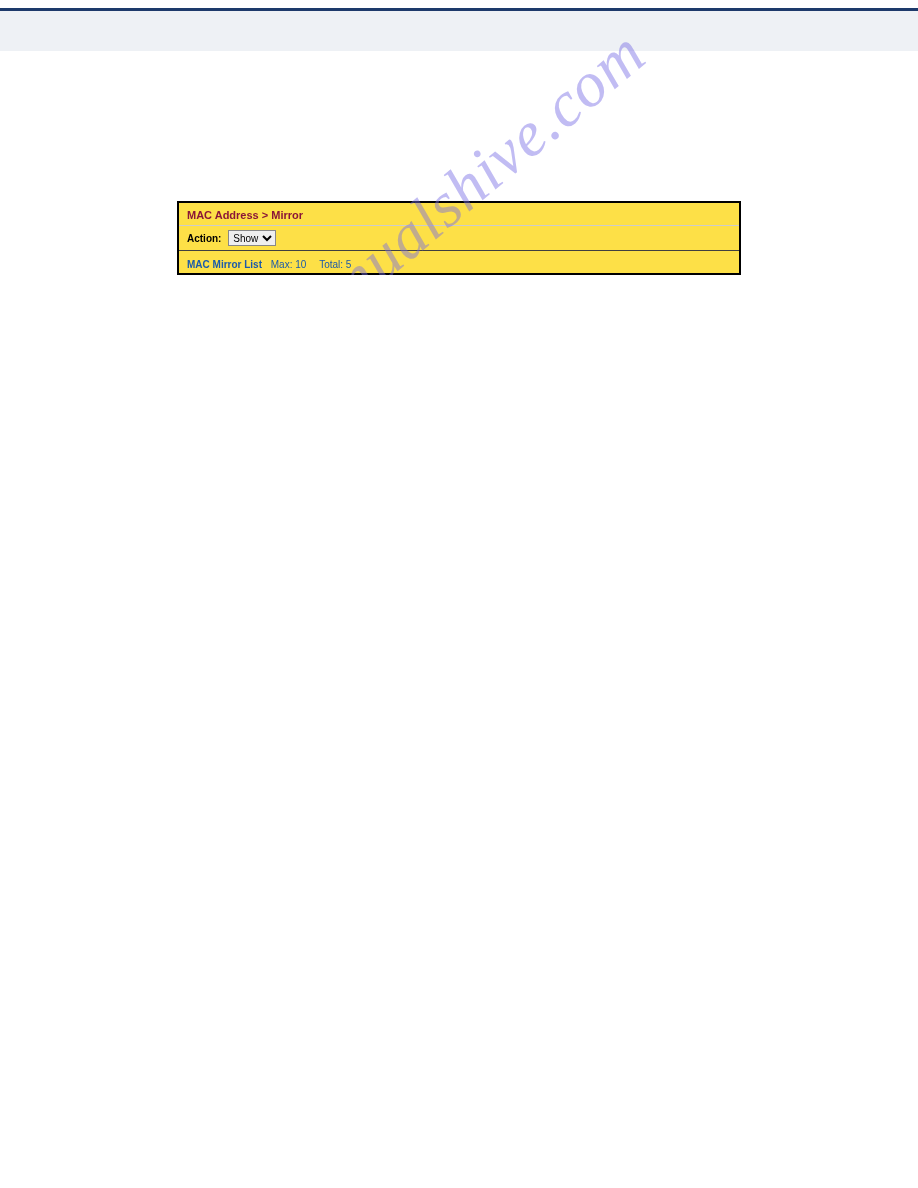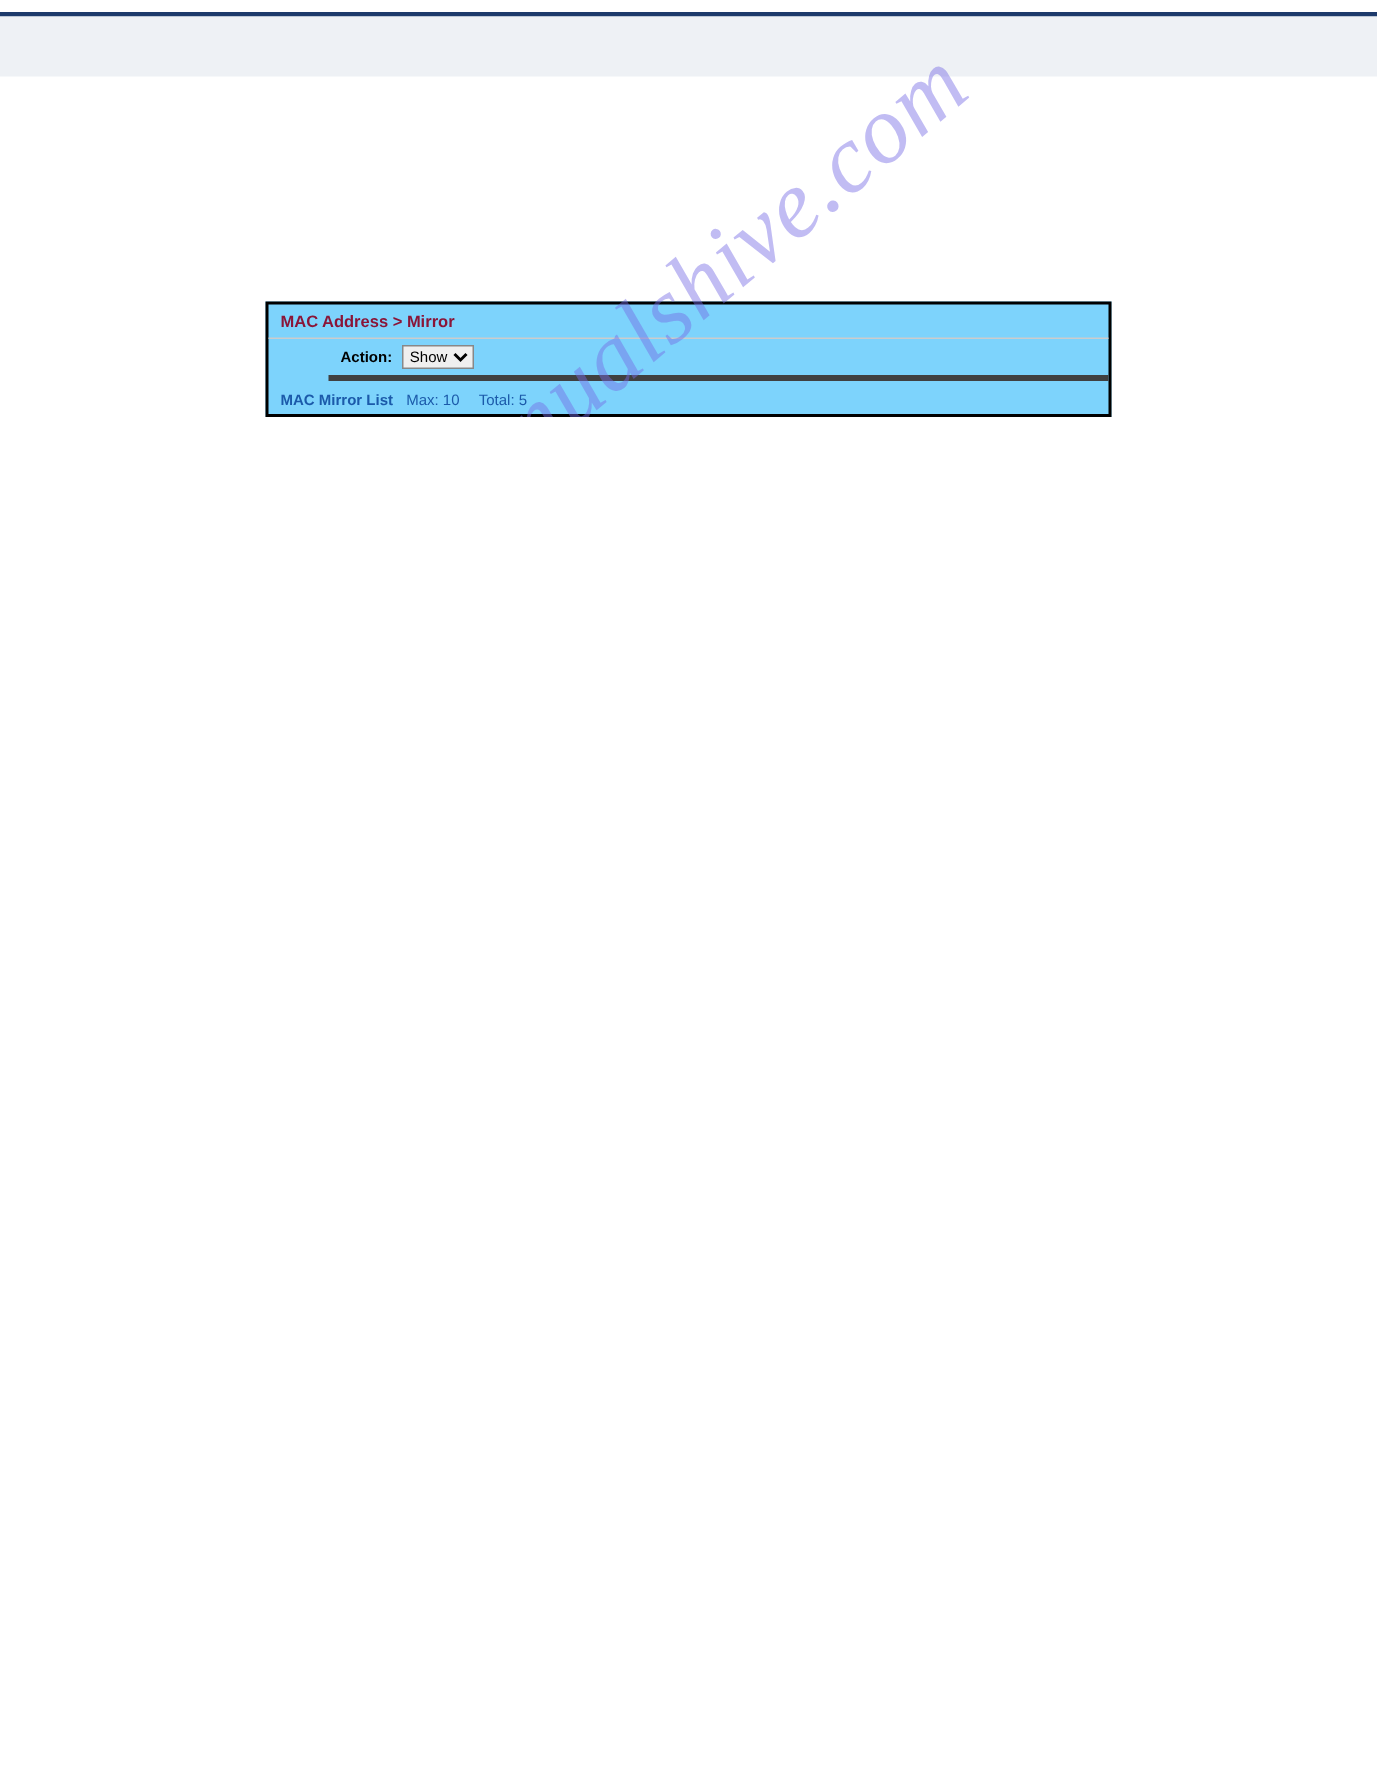--- a/index.html
+++ b/index.html
@@ -19,36 +19,35 @@
   background: #eef1f5;
 }
 .content {
   padding: 150px 0 0 0;
   position: relative;
 }
 .panel {
   width: 560px;
   margin: 0 auto;
   border: 2px solid #000;
-  background: #7dd3fc;
+  background: #fde047;
   font-size: 10px;
 }
 .panel-header {
   padding: 6px 8px 4px 8px;
   border-bottom: 1px solid #ccc;
 }
 .panel-title {
   color: #8a1538;
   font-weight: bold;
   font-size: 11px;
 }
 .action-row {
   padding: 4px 8px;
-  border-bottom: 4px solid #404040;
-  margin-left: 40px;
+  border-bottom: 1px solid #404040;
 }
 .action-label {
   font-weight: bold;
   font-size: 10px;
   margin-right: 4px;
 }
 .action-select {
   font-size: 10px;
   height: 16px;
   border: 1px solid #888;

